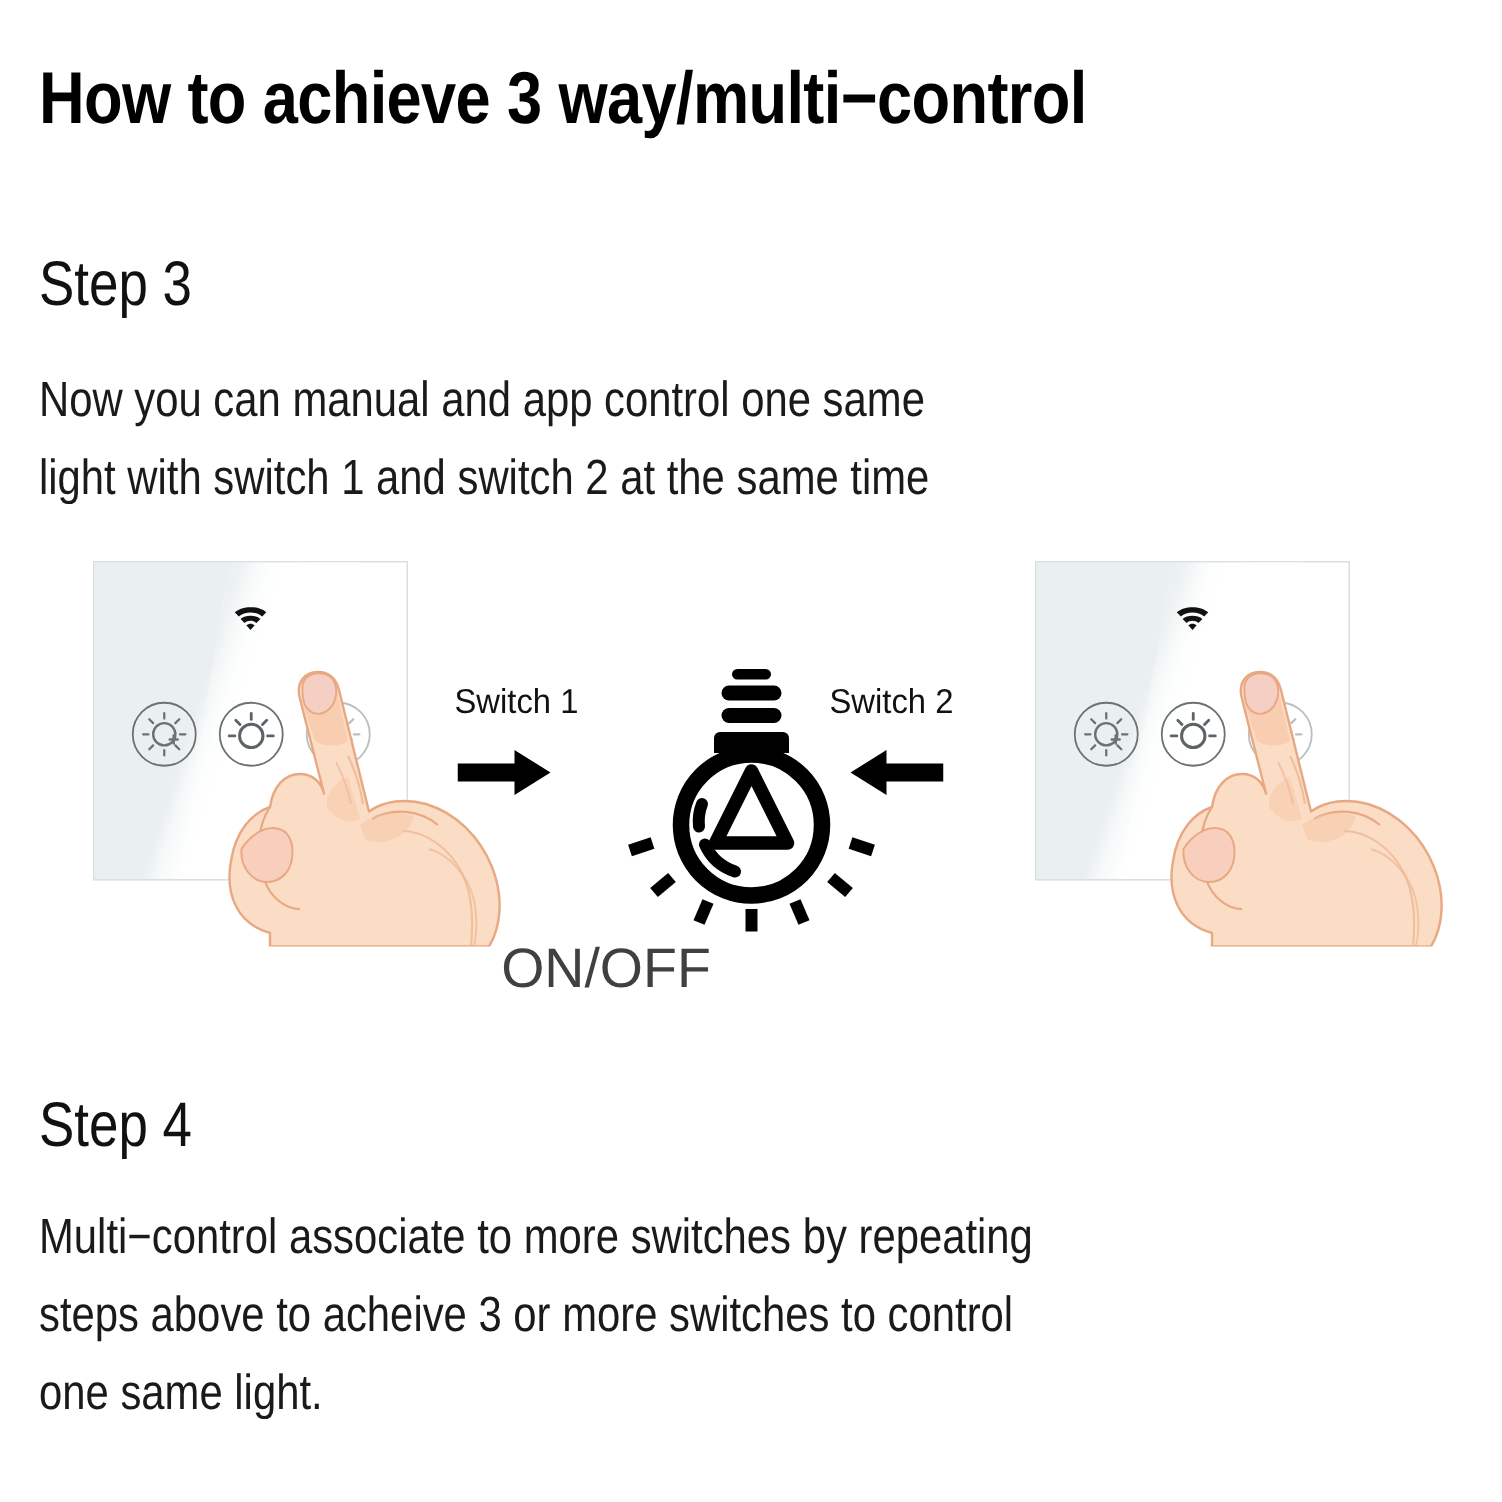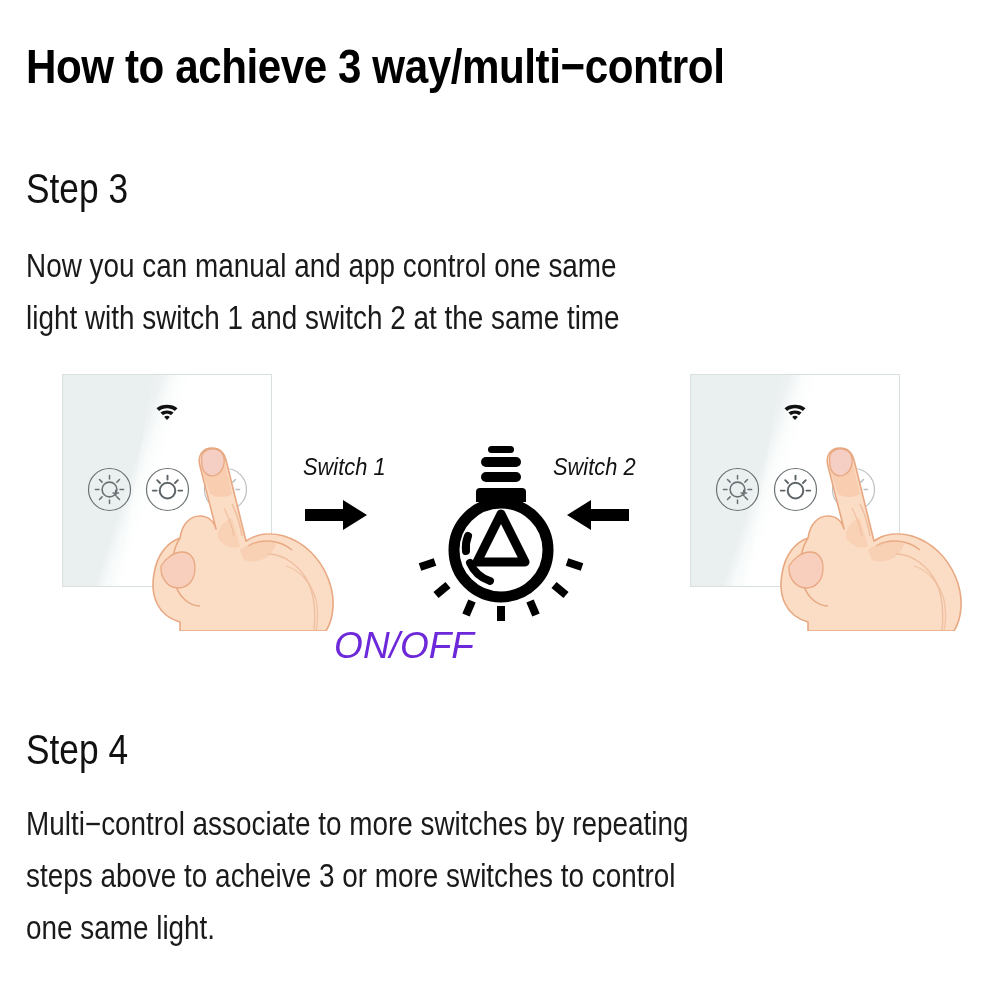--- a/index.html
+++ b/index.html
@@ -31,21 +31,21 @@
   .body-text{
     position:absolute; left:26px; width:1010px;
     font-size:33px; font-weight:400; line-height:52px; color:#1a1a1a;
     transform:scaleX(0.845); transform-origin:left top;
   }
   #step3-body{ top:240px; }
   #step4-body{ top:798px; }
   .body-text .ln{ display:block; white-space:nowrap; }
 
   
-  .diagram{ position:absolute; left:0; top:360px; width:1001px; height:330px;font-style:italic; }
+  .diagram{ position:absolute; left:0; top:360px; width:1001px; height:330px; }
 
   
   .panel{
     position:absolute; width:210px; height:213px;
     border:1px solid #d8e0e0;
     background:#eef2f2;
     overflow:hidden;
   }
   #panel-left { left:62px; top:14px; }
   #panel-right{ left:690px; top:14px; }
@@ -87,21 +87,21 @@
   #label-sw2{ left:553px; top:94px; }
 
   .arrow{ position:absolute; }
   #arrow-right{ left:305px; top:138px; }
   #arrow-left { left:565px; top:138px; }
 
   
   #bulb{ position:absolute; left:408px; top:84px; }
   #onoff-label{
     position:absolute; left:0; top:265px; width:848px;
-    text-align:center; font-size:37px; font-weight:400; color:#6d28d9;
+    text-align:center; font-size:37px; font-weight:400; color:#404040;
   }
   #onoff-inner{ display:inline-block; margin-left:-40px; }
 </style>
 </head>
 <body>
 
 <div class="page-title">How to achieve 3 way/multi−control</div>
 
 <div class="step-head" id="step3-head">Step 3</div>
 <div class="body-text" id="step3-body">

